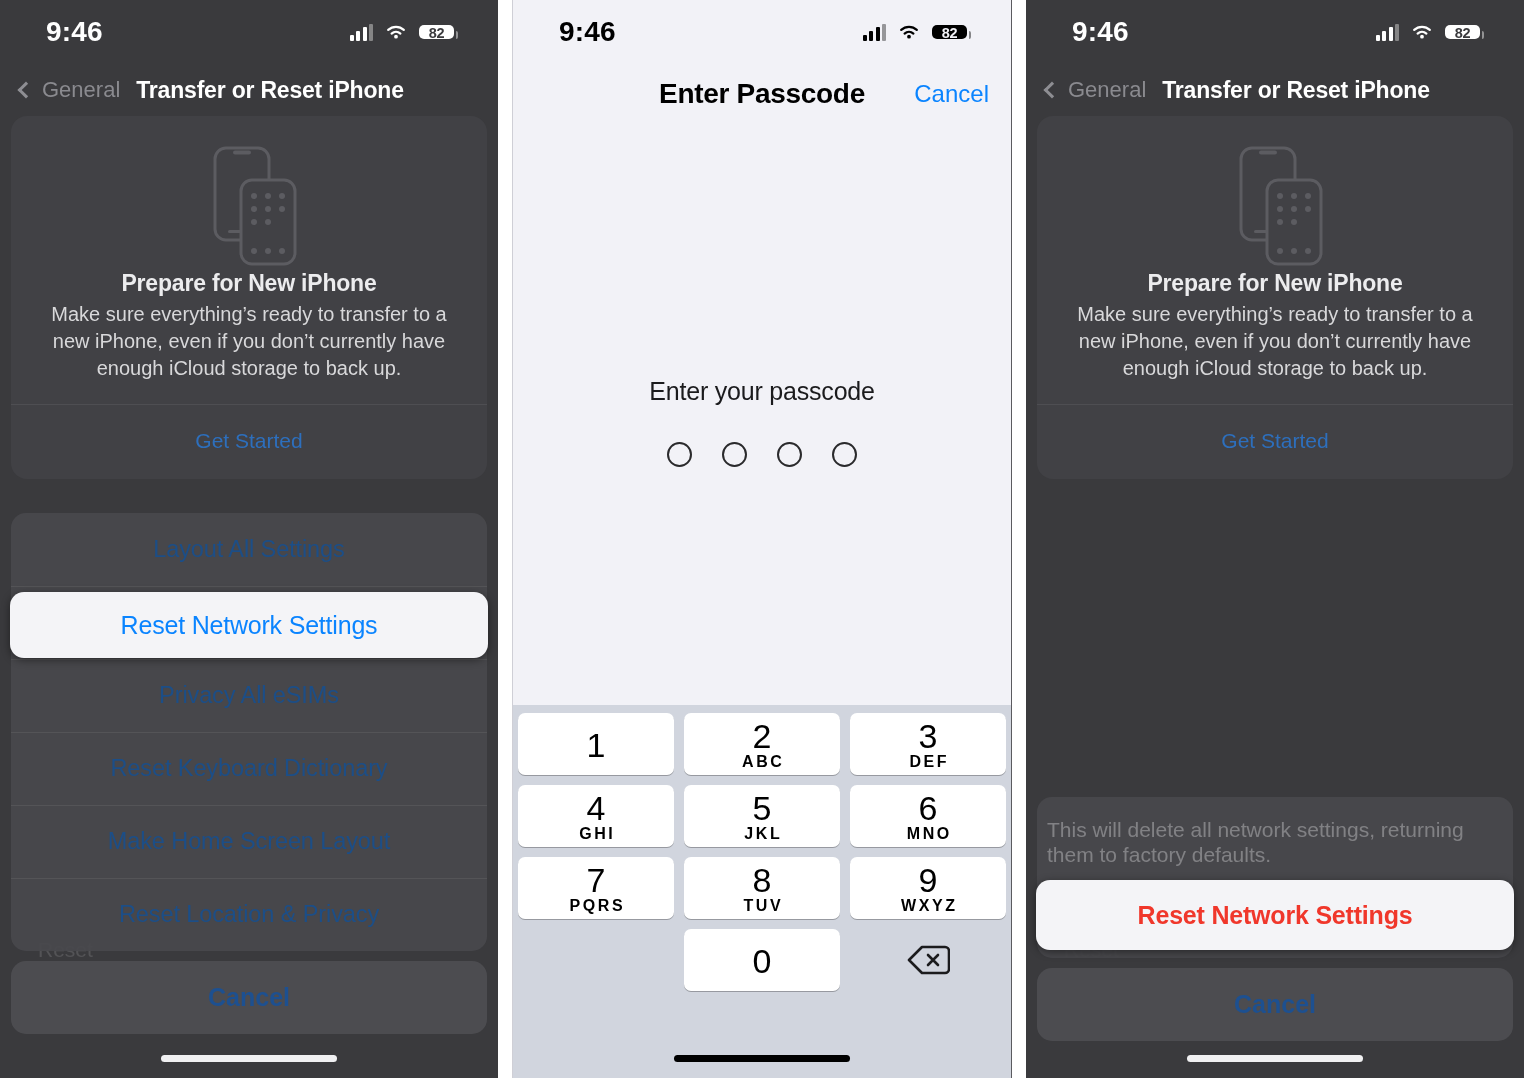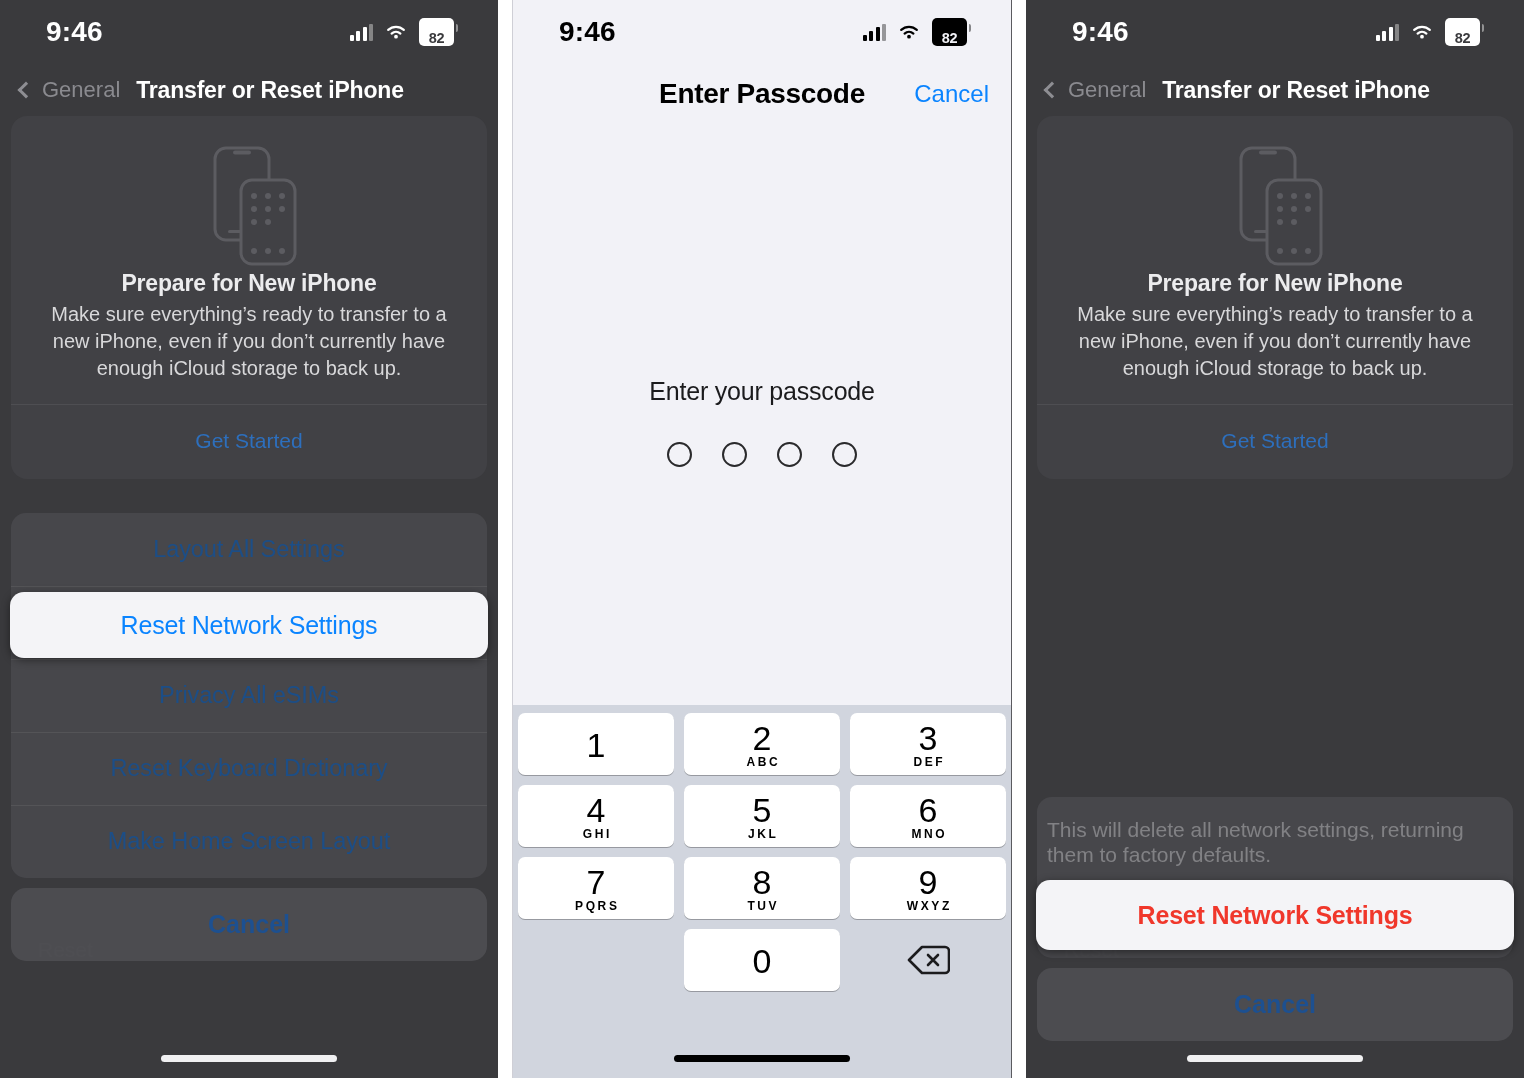--- a/index.html
+++ b/index.html
@@ -49,24 +49,24 @@
   .status-icons { display: flex; align-items: center; gap: 11px; }
   .ic-cell { display:flex; align-items:flex-end; gap:2.5px; height:17px; }
   .ic-cell i { display:block; width:4px; background: currentColor; border-radius:1px; }
   .ic-cell i:nth-child(1){ height:6px; }
   .ic-cell i:nth-child(2){ height:10px; }
   .ic-cell i:nth-child(3){ height:14px; }
   .ic-cell i:nth-child(4){ height:17px; opacity:0.38; }
   .ic-wifi { width:24px; height:18px; }
   .ic-batt {
     position: relative;
-    width: 35px; height: 28px;
+    width: 35px; height: 14px;
     border-radius: 5px;
     background: currentColor;
-    display:flex; align-items:flex-end; justify-content:center;
+    display:flex; align-items:flex-start; justify-content:center;
   }
   .ic-batt span {
     font-size: 14.5px; font-weight: 700; letter-spacing:-0.2px;
   }
   .phone.dark .ic-batt span { color: #3a3a3d; }
   .phone.light .ic-batt span { color: #f2f2f7; }
   .ic-batt::after {
     content:""; position:absolute; right:-4px; top:6px;
     width:2.5px; height:8px; border-radius:0 2px 2px 0;
     background: currentColor; opacity:0.45;
@@ -231,21 +231,21 @@
     height: 62px;
     background: #fff;
     border-radius: 7px;
     display:flex; flex-direction:column;
     align-items:center; justify-content:center;
     cursor:pointer;
     box-shadow: 0 1px 0 rgba(0,0,0,0.28);
     padding-top: 2px;
   }
   .kp-num { font-size: 34px; font-weight: 400; color:#000; line-height:32px; }
-  .kp-sub { font-size: 12px; font-weight: 700; letter-spacing: 2.6px; color:#000; margin-top:1px; margin-left:2.6px;}
+  .kp-sub { font-size: 16px; font-weight: 700; letter-spacing: 2.6px; color:#000; margin-top:1px; margin-left:2.6px;}
   .kp-blank { flex:1; height:62px; }
   .kp-del {
     flex:1; height:62px;
     display:flex; align-items:center; justify-content:center;
     cursor:pointer;
   }
 </style>
 </head>
 <body>
 
@@ -315,20 +315,21 @@
 
     <div class="ghost-reset" style="top:938px;">Reset</div>
 
     <div class="sheet" style="top:513px;">
       <div class="sheet-group">
         <div class="sheet-row">Layout All Settings</div>
         <div class="sheet-row">Reset Network Settings</div>
         <div class="sheet-row">Privacy All eSIMs</div>
         <div class="sheet-row">Reset Keyboard Dictionary</div>
         <div class="sheet-row">Make Home Screen Layout</div>
+        <div class="sheet-row">Reset Location &amp; Privacy</div>
       </div>
       <div class="sheet-cancel">Cancel</div>
     </div>
 
     <div class="hl" style="top:592px; height:66px;">
       <span class="hl-text hl-blue">Reset Network Settings</span>
     </div>
 
     <div class="home-ind"></div>
   </div>

